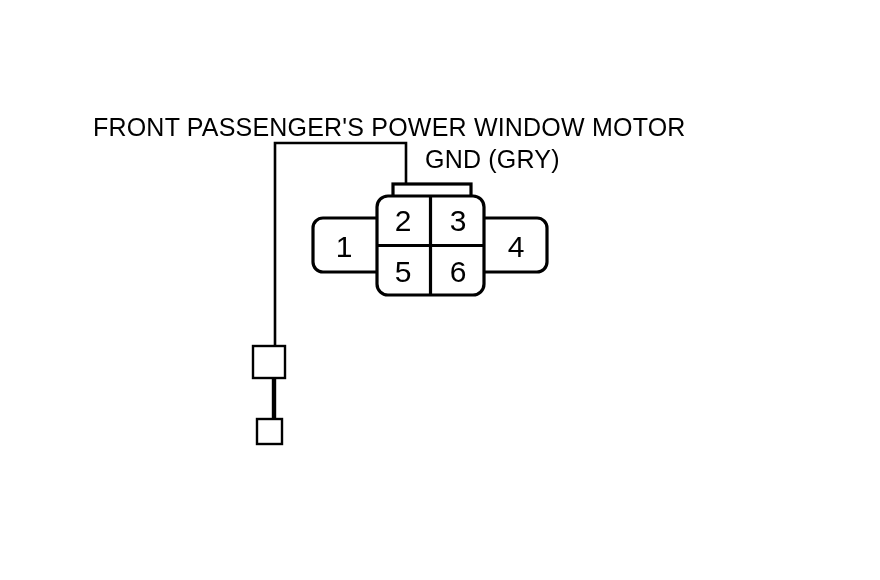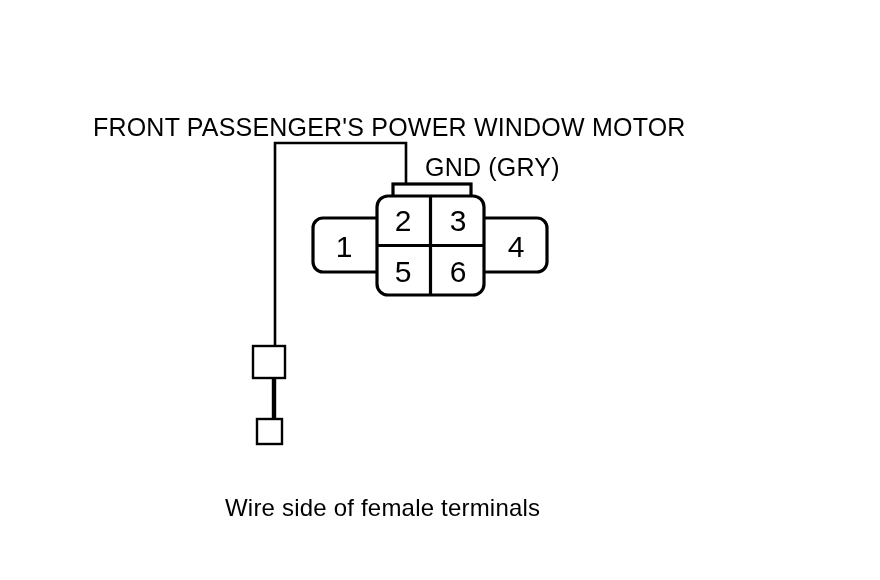--- a/index.html
+++ b/index.html
@@ -36,21 +36,20 @@
   .title-line {
     display: block;
   }
   .gnd-label {
     position: absolute;
     left: 425px;
     top: 145px;
     font-size: 25px;
     letter-spacing: 0.2px;
     white-space: nowrap;
-    margin-top: 8px;
   }
   .caption {
     position: absolute;
     left: 225px;
     top: 494px;
     font-size: 24px;
     letter-spacing: 0.2px;
     white-space: nowrap;
   }
   svg.figure {
@@ -130,15 +129,14 @@
     <text class="pin-num" x="458" y="274">6</text>
 
     <rect class="stroke-shape-thin" x="253" y="346" width="32" height="32"></rect>
     <line class="wire-thick" x1="274" y1="377" x2="274" y2="420"></line>
     <rect class="stroke-shape-thin" x="257" y="419" width="25" height="25"></rect>
 
   </svg>
 
   <div class="gnd-label">GND (GRY)</div>
 
-  <div class="caption">Wire side of female terminals</div>
 
 </div>
 
 </body></html>

